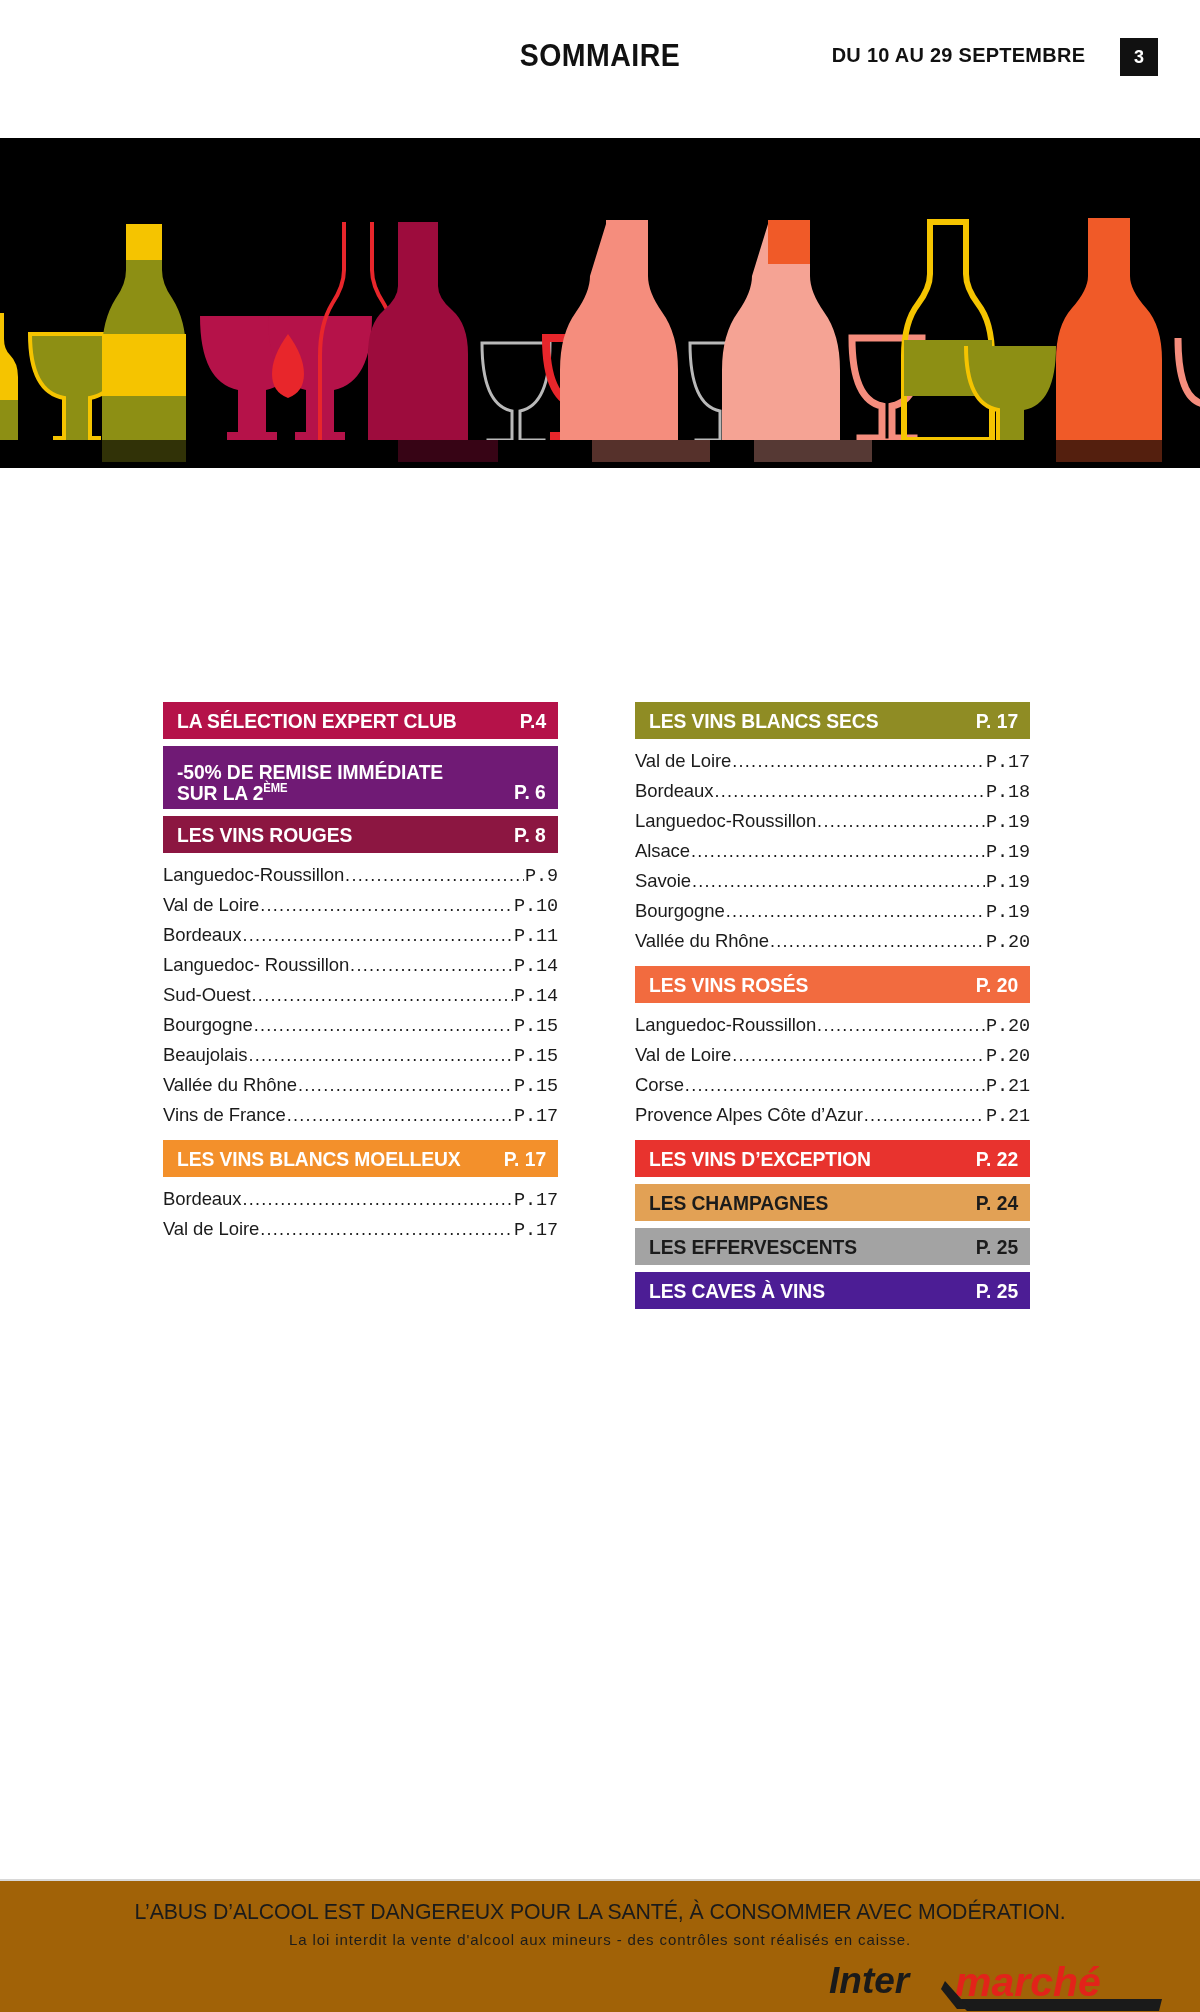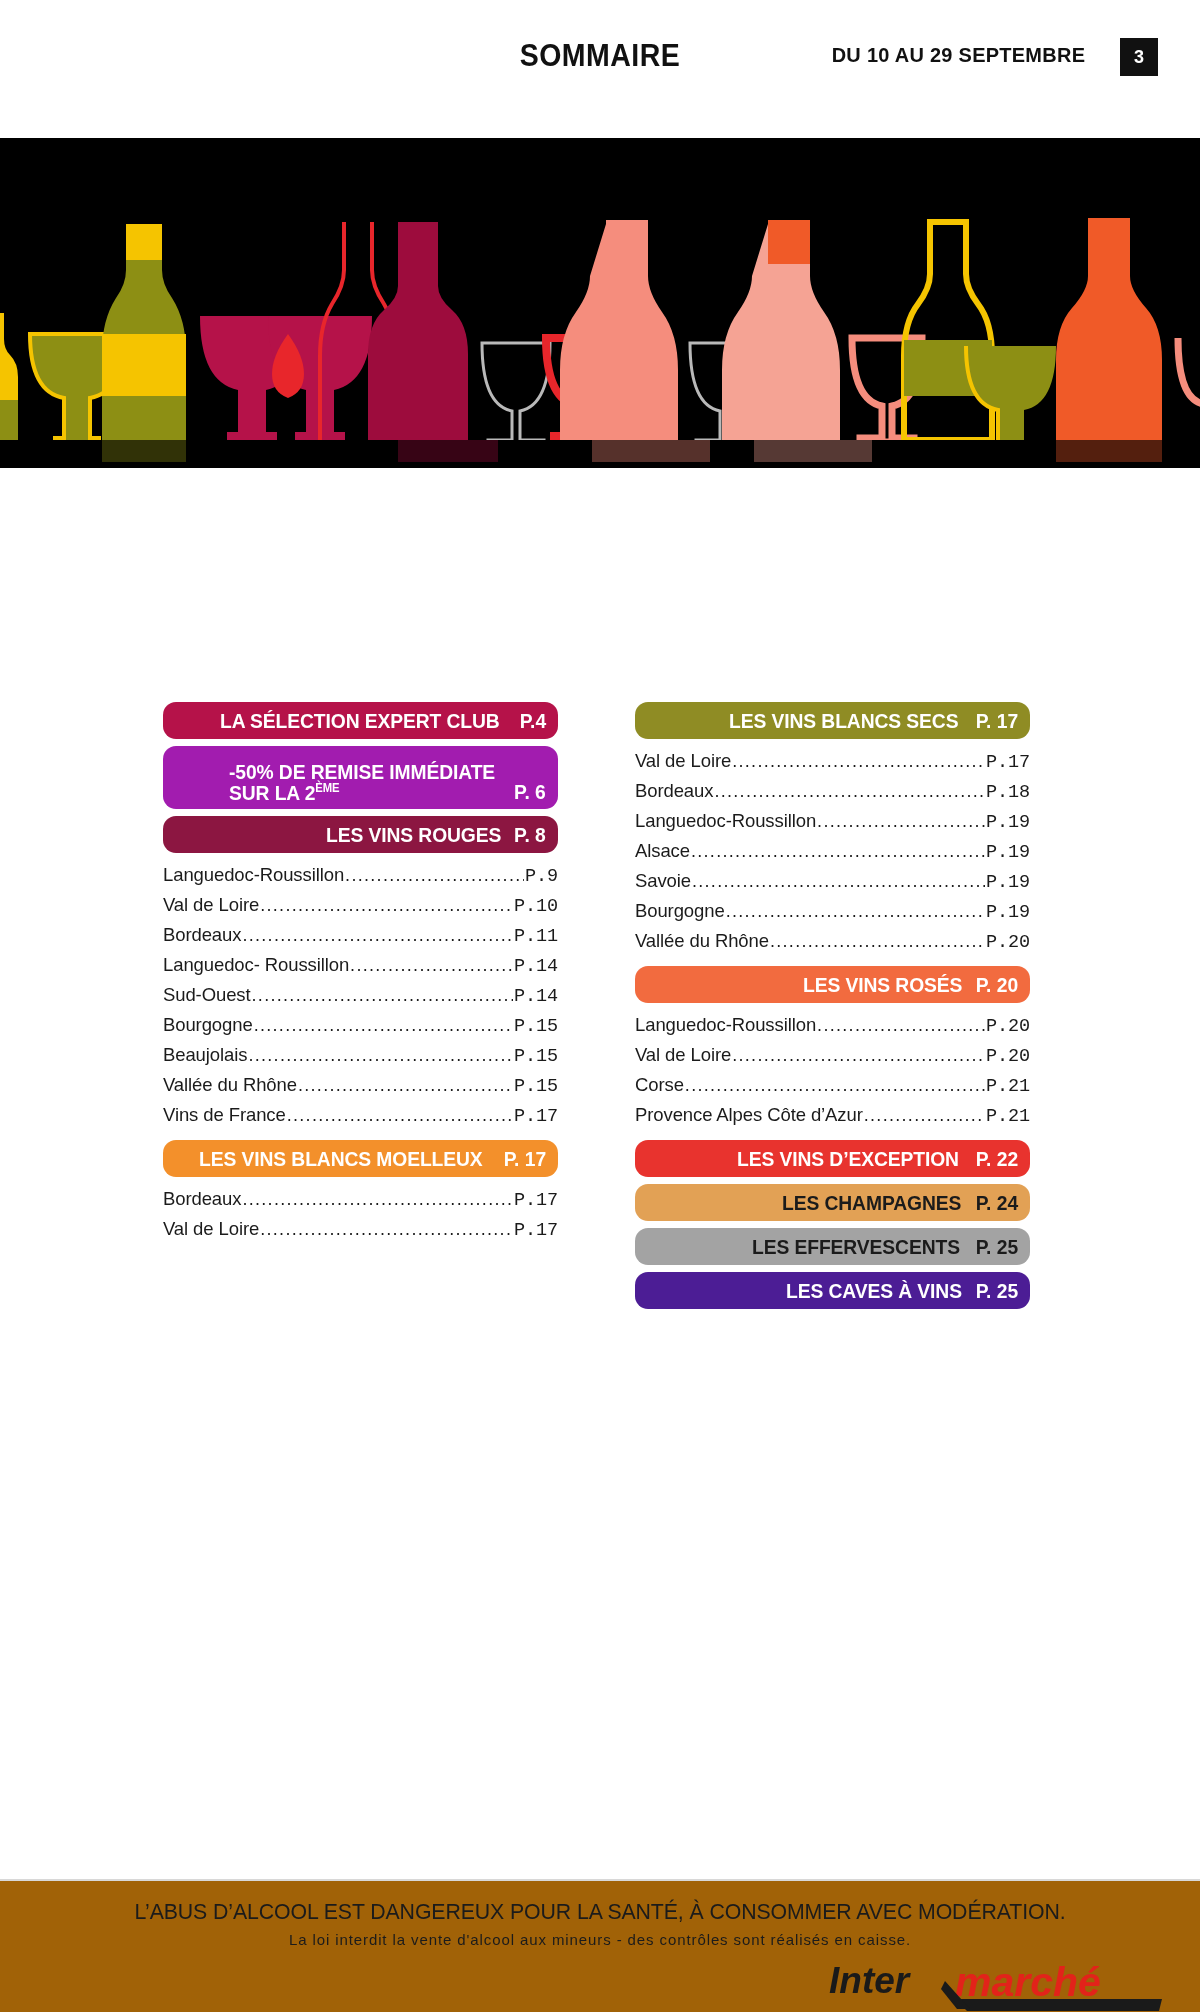--- a/index.html
+++ b/index.html
@@ -94,26 +94,25 @@
     gap: 0px;
     padding-left: 163px;
     padding-right: 0px;
   }
   .col { width: 395px; }
   .col.right { margin-left: 77px; width: 395px; }
 
   .bar {
     display: flex;
     align-items: center;
-    justify-content: flex-end;
+    justify-content: space-between;
     padding: 0 12px 0 14px;
     height: 37px;
     margin-bottom: 7px;
     color: #ffffff;
-    border-radius: 13px;
   }
   .bar.two-line { height: 63px; align-items: flex-end; padding-bottom: 5px; }
   .bar .bar-label {
     font-size: 20.5px;
     font-weight: 900;
     letter-spacing: -0.1px;
     line-height: 1.05;
     transform: scaleX(0.94);
     transform-origin: left center;
   }
@@ -304,21 +303,21 @@
     </svg>
   </div>
 
   <div class="toc">
     <div class="toc-cols">
       <div class="col left" id="col-left">
           <div class="bar" style="background: rgb(181, 18, 73); color: rgb(255, 255, 255);">
             <div class="bar-label">LA SÉLECTION EXPERT CLUB</div>
             <div class="bar-page">P.4</div>
           </div>
-          <div class="bar two-line" style="background: #a21caf; color: rgb(255, 255, 255);">
+          <div class="bar two-line" style="background: #701a75; color: rgb(255, 255, 255);">
             <div class="bar-label">
               <div>-50% DE REMISE IMMÉDIATE</div>
               <div>SUR LA 2<span class="sup">ÈME</span></div>
             </div>
             <div class="bar-page">P. 6</div>
           </div>
           <div class="bar" style="background: rgb(140, 22, 65); color: rgb(255, 255, 255);">
             <div class="bar-label">LES VINS ROUGES</div>
             <div class="bar-page">P. 8</div>
           </div>

